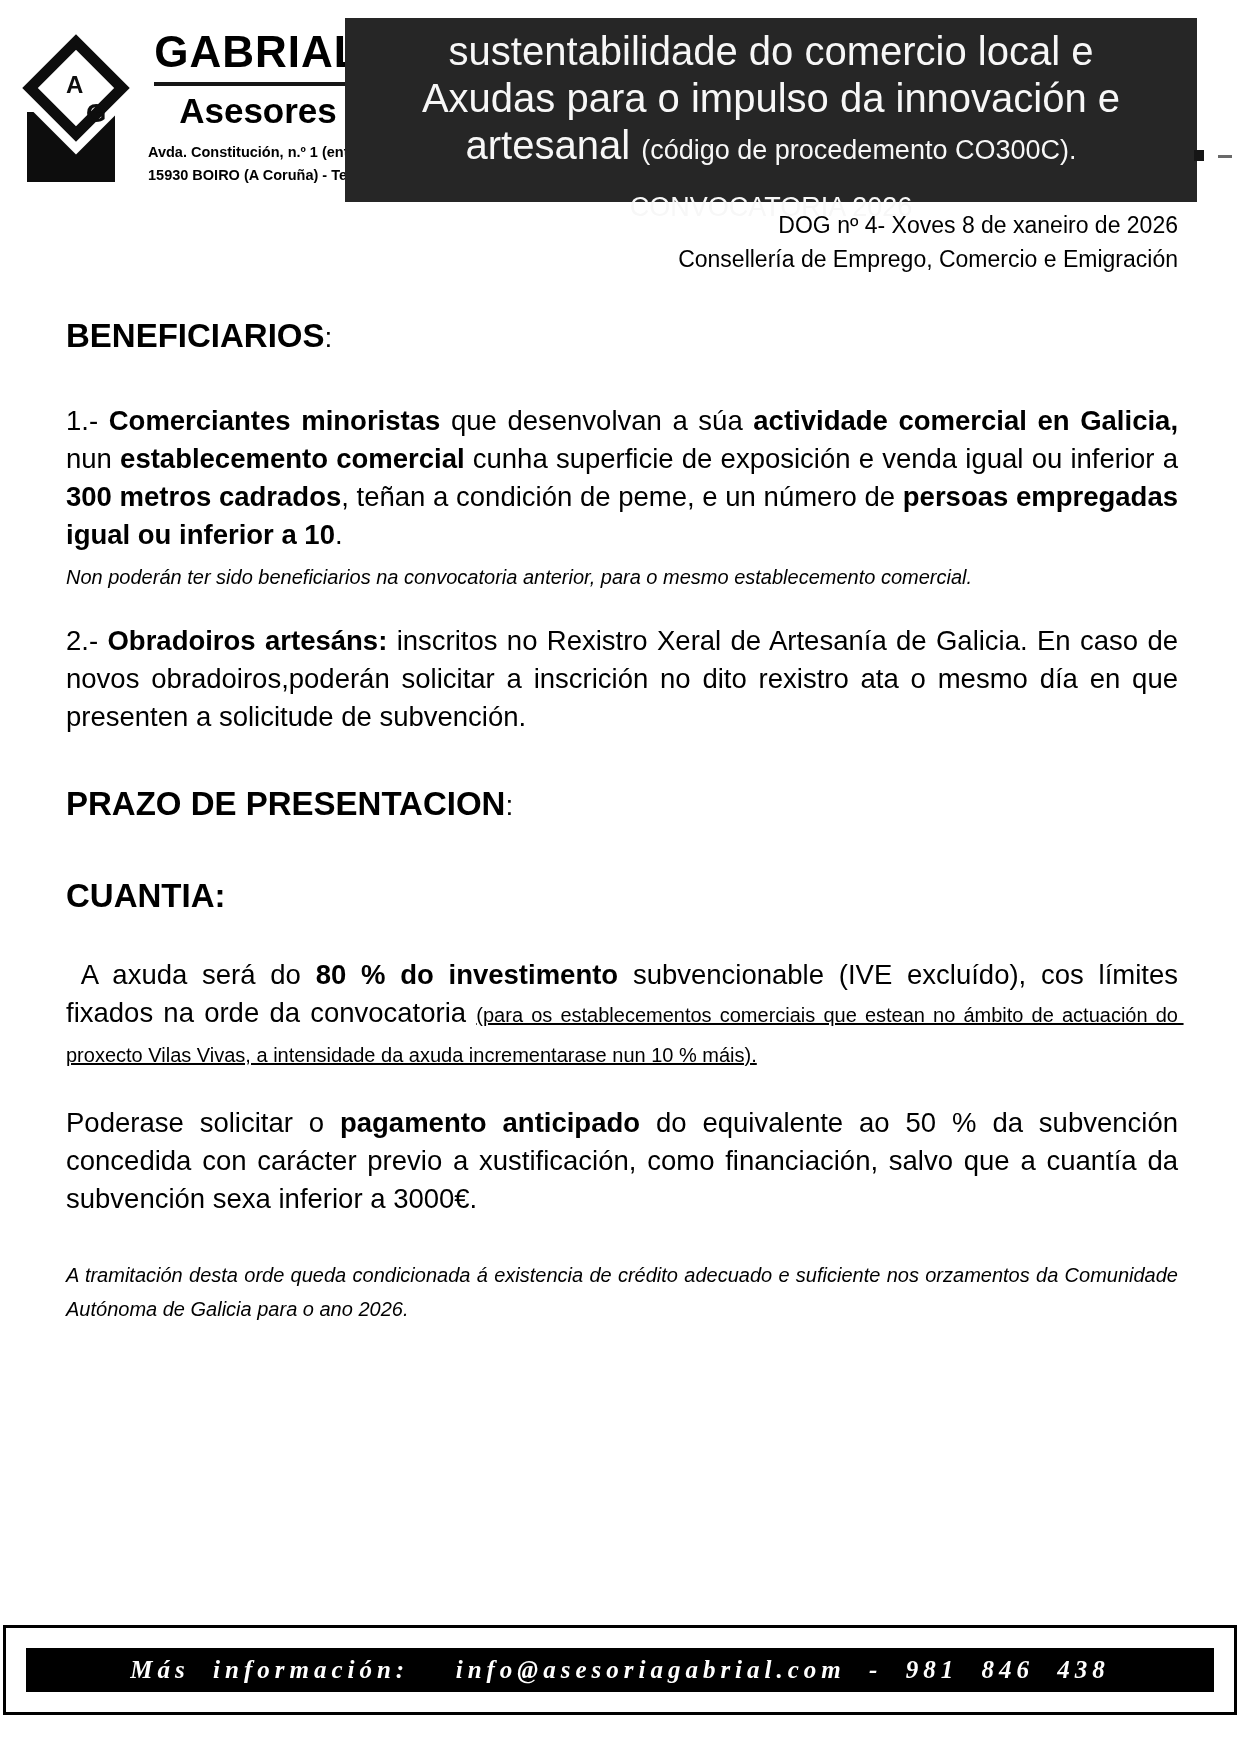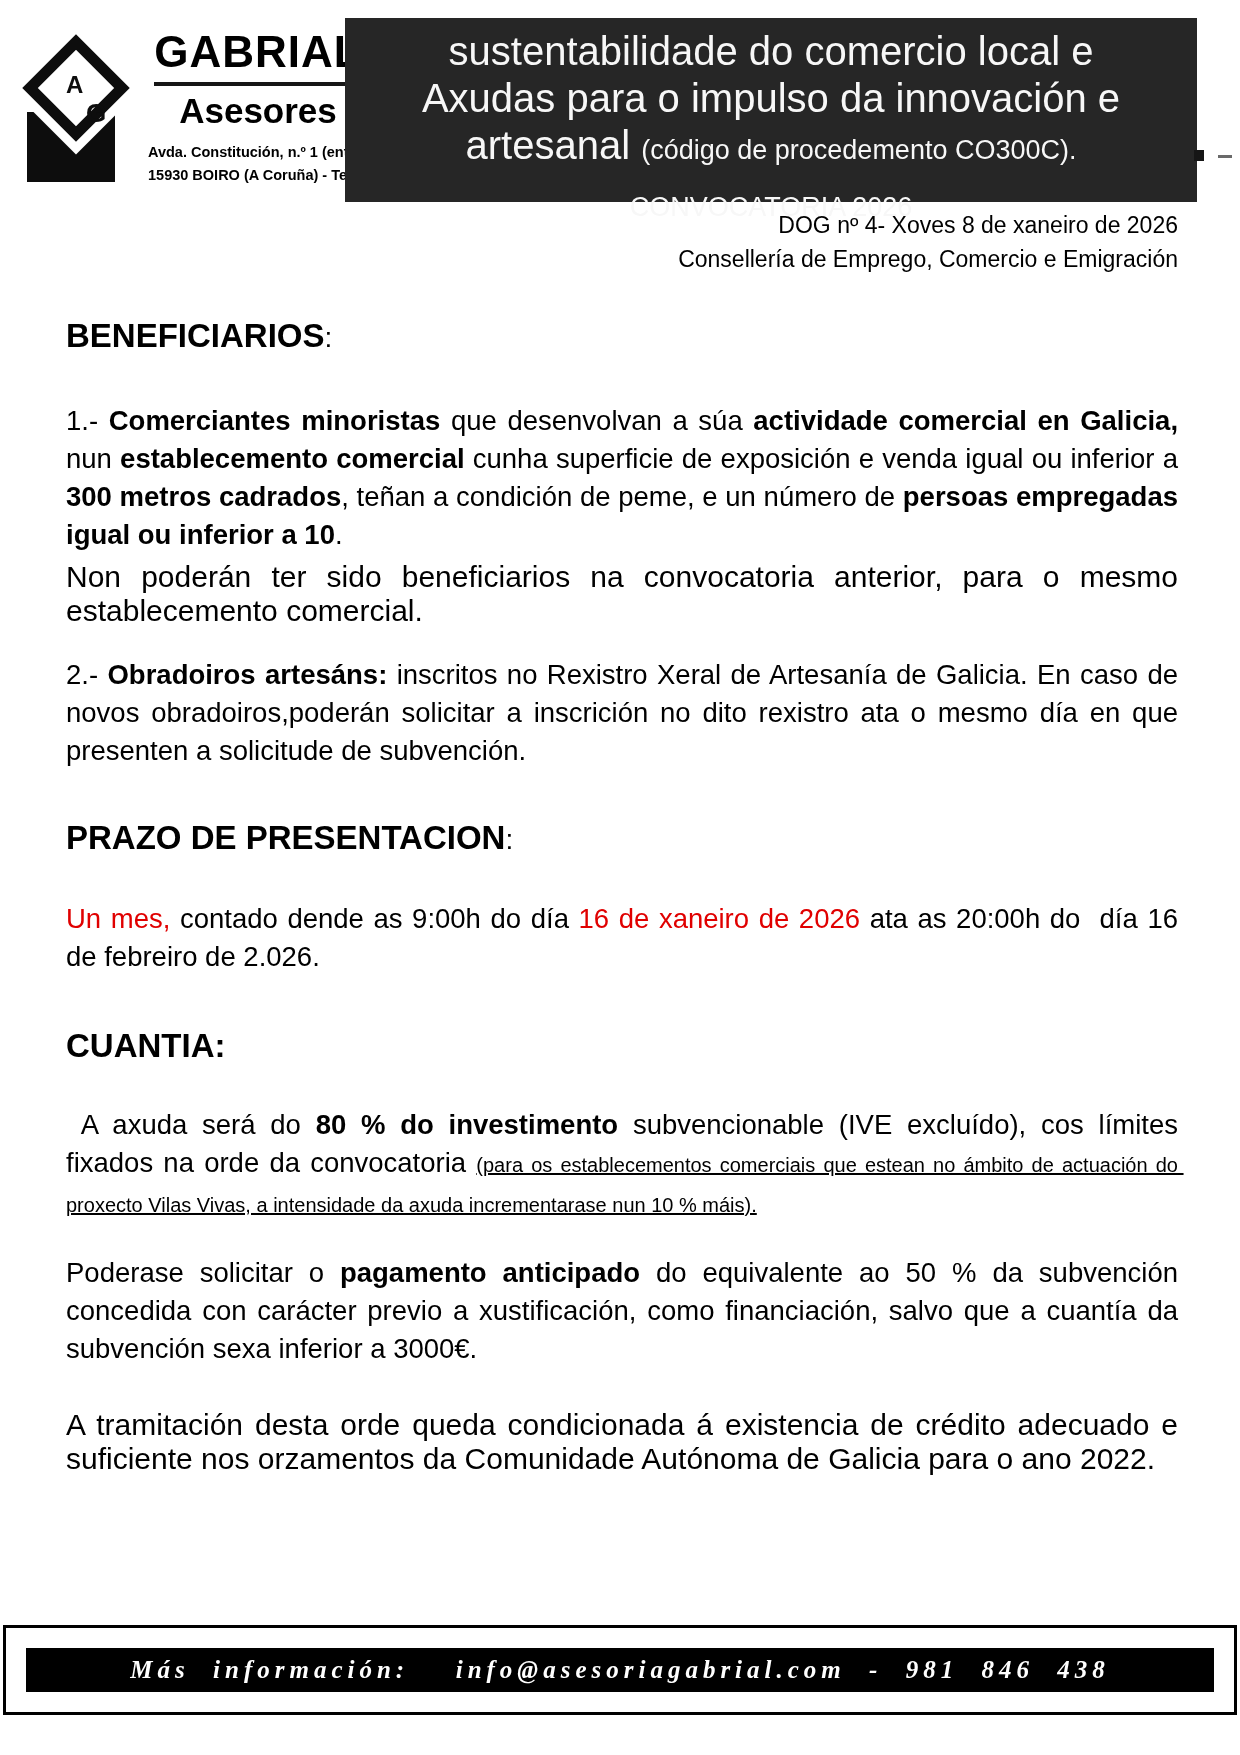--- a/index.html
+++ b/index.html
@@ -68,21 +68,21 @@
   
   .content{padding:24px 62px 0 66px;}
   .sec-h{font-size:33px;line-height:40px;margin-bottom:44px;}
   .hb{font-weight:700;}
   .hc{font-weight:400;font-size:28px;}
   .body-p{
     font-size:27.5px;line-height:38px;text-align:justify;
     white-space:pre-wrap;
   }
   .note-p{
-    font-size:30px;line-height:34px;text-align:justify;
+    font-size:20px;line-height:34px;font-style:italic;text-align:justify;
     margin-top:6px;
   }
   .mt28{margin-top:28px;}
   .mt30{margin-top:30px;}
   .mt40{margin-top:40px;}
   .mt48{margin-top:48px;margin-bottom:40px;}
   .mt50{margin-top:50px;margin-bottom:40px;}
   .b{font-weight:700;}
   .red{color:var(--red);}
   .small{font-size:20px;text-decoration:underline;}
@@ -149,29 +149,28 @@
     <h2 class="sec-h"><span class="hb">BENEFICIARIOS</span><span class="hc">:</span></h2>
 
     <p class="body-p"><span>1.- </span><span class="b">Comerciantes minoristas</span><span> que desenvolvan a súa </span><span class="b">actividade comercial en Galicia,</span><span> nun </span><span class="b">establecemento comercial</span><span> cunha superficie de exposición e venda igual ou inferior a </span><span class="b">300 metros cadrados</span><span>, teñan a condición de peme, e un número de </span><span class="b">persoas empregadas igual ou inferior a 10</span><span>.</span></p>
 
     <p class="note-p">Non poderán ter sido beneficiarios na convocatoria anterior, para o mesmo establecemento comercial.</p>
 
     <p class="body-p mt28"><span>2.- </span><span class="b">Obradoiros artesáns:</span><span> inscritos no Rexistro Xeral de Artesanía de Galicia. En caso de novos obradoiros,poderán solicitar a inscrición no dito rexistro ata o mesmo día en que presenten a solicitude de subvención.</span></p>
 
     <h2 class="sec-h mt48"><span class="hb">PRAZO DE PRESENTACION</span><span class="hc">:</span></h2>
 
-    <p class="body-p"><span class="red">Un mes,</span><span> contado dende as 9:00h do día </span><span class="red">16 de xaneiro de 2026</span><span> ata as 20:00h do  día 16 de febreiro de 2.026.</span></p>
 
     <h2 class="sec-h mt50"><span class="hb">CUANTIA:</span></h2>
 
     <p class="body-p"><span> A axuda será do </span><span class="b">80 % do investimento</span><span> subvencionable (IVE excluído), cos límites fixados na orde da convocatoria </span><span class="small">(para os establecementos comerciais que estean no ámbito de actuación do proxecto Vilas Vivas, a intensidade da axuda incrementarase nun 10 % máis).</span></p>
 
     <p class="body-p mt30"><span>Poderase solicitar o </span><span class="b">pagamento anticipado</span><span> do equivalente ao 50 % da subvención concedida con carácter previo a xustificación, como financiación, salvo que a cuantía da subvención sexa inferior a 3000€.</span></p>
 
-    <p class="note-p mt40">A tramitación desta orde queda condicionada á existencia de crédito adecuado e suficiente nos orzamentos da Comunidade Autónoma de Galicia para o ano 2022.</p>
+    <p class="note-p mt40">A tramitación desta orde queda condicionada á existencia de crédito adecuado e suficiente nos orzamentos da Comunidade Autónoma de Galicia para o ano 2026.</p>
 
   </main>
 
   <footer class="footer">
     <div class="footer-inner">
       <span class="footer-text">Más información:  info@asesoriagabrial.com - 981 846 438</span>
     </div>
   </footer>
 
 </div>

